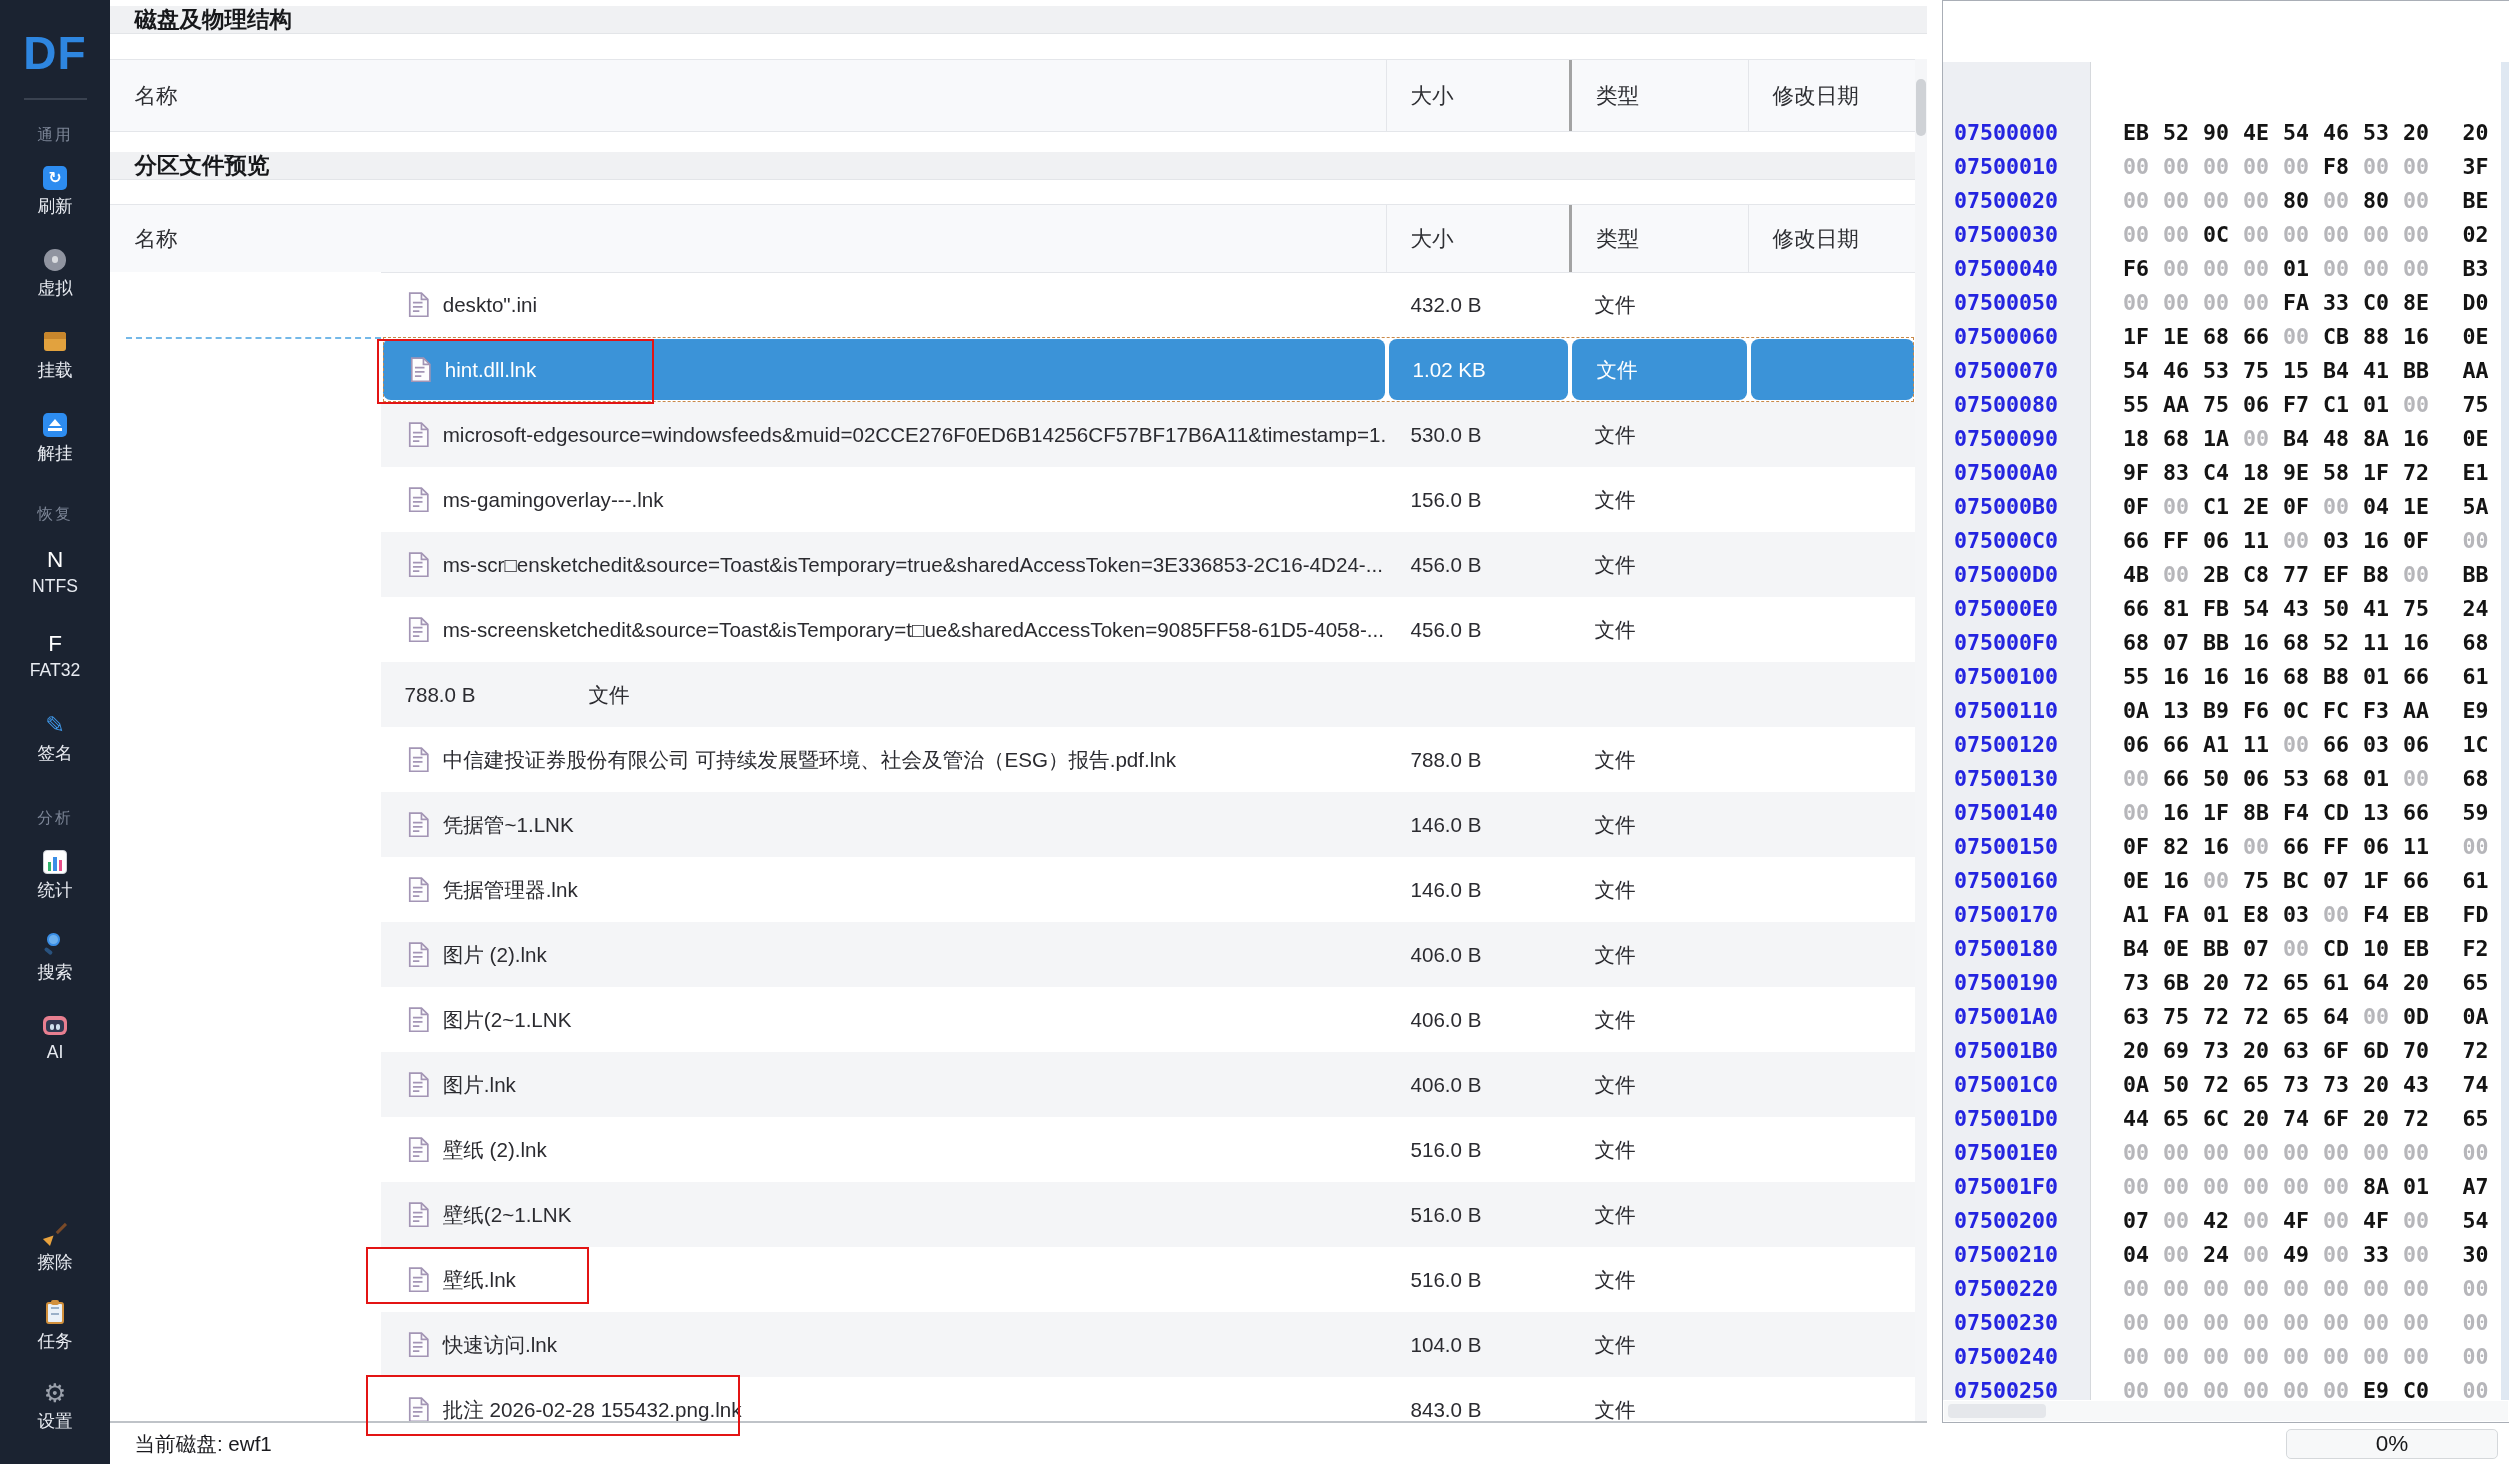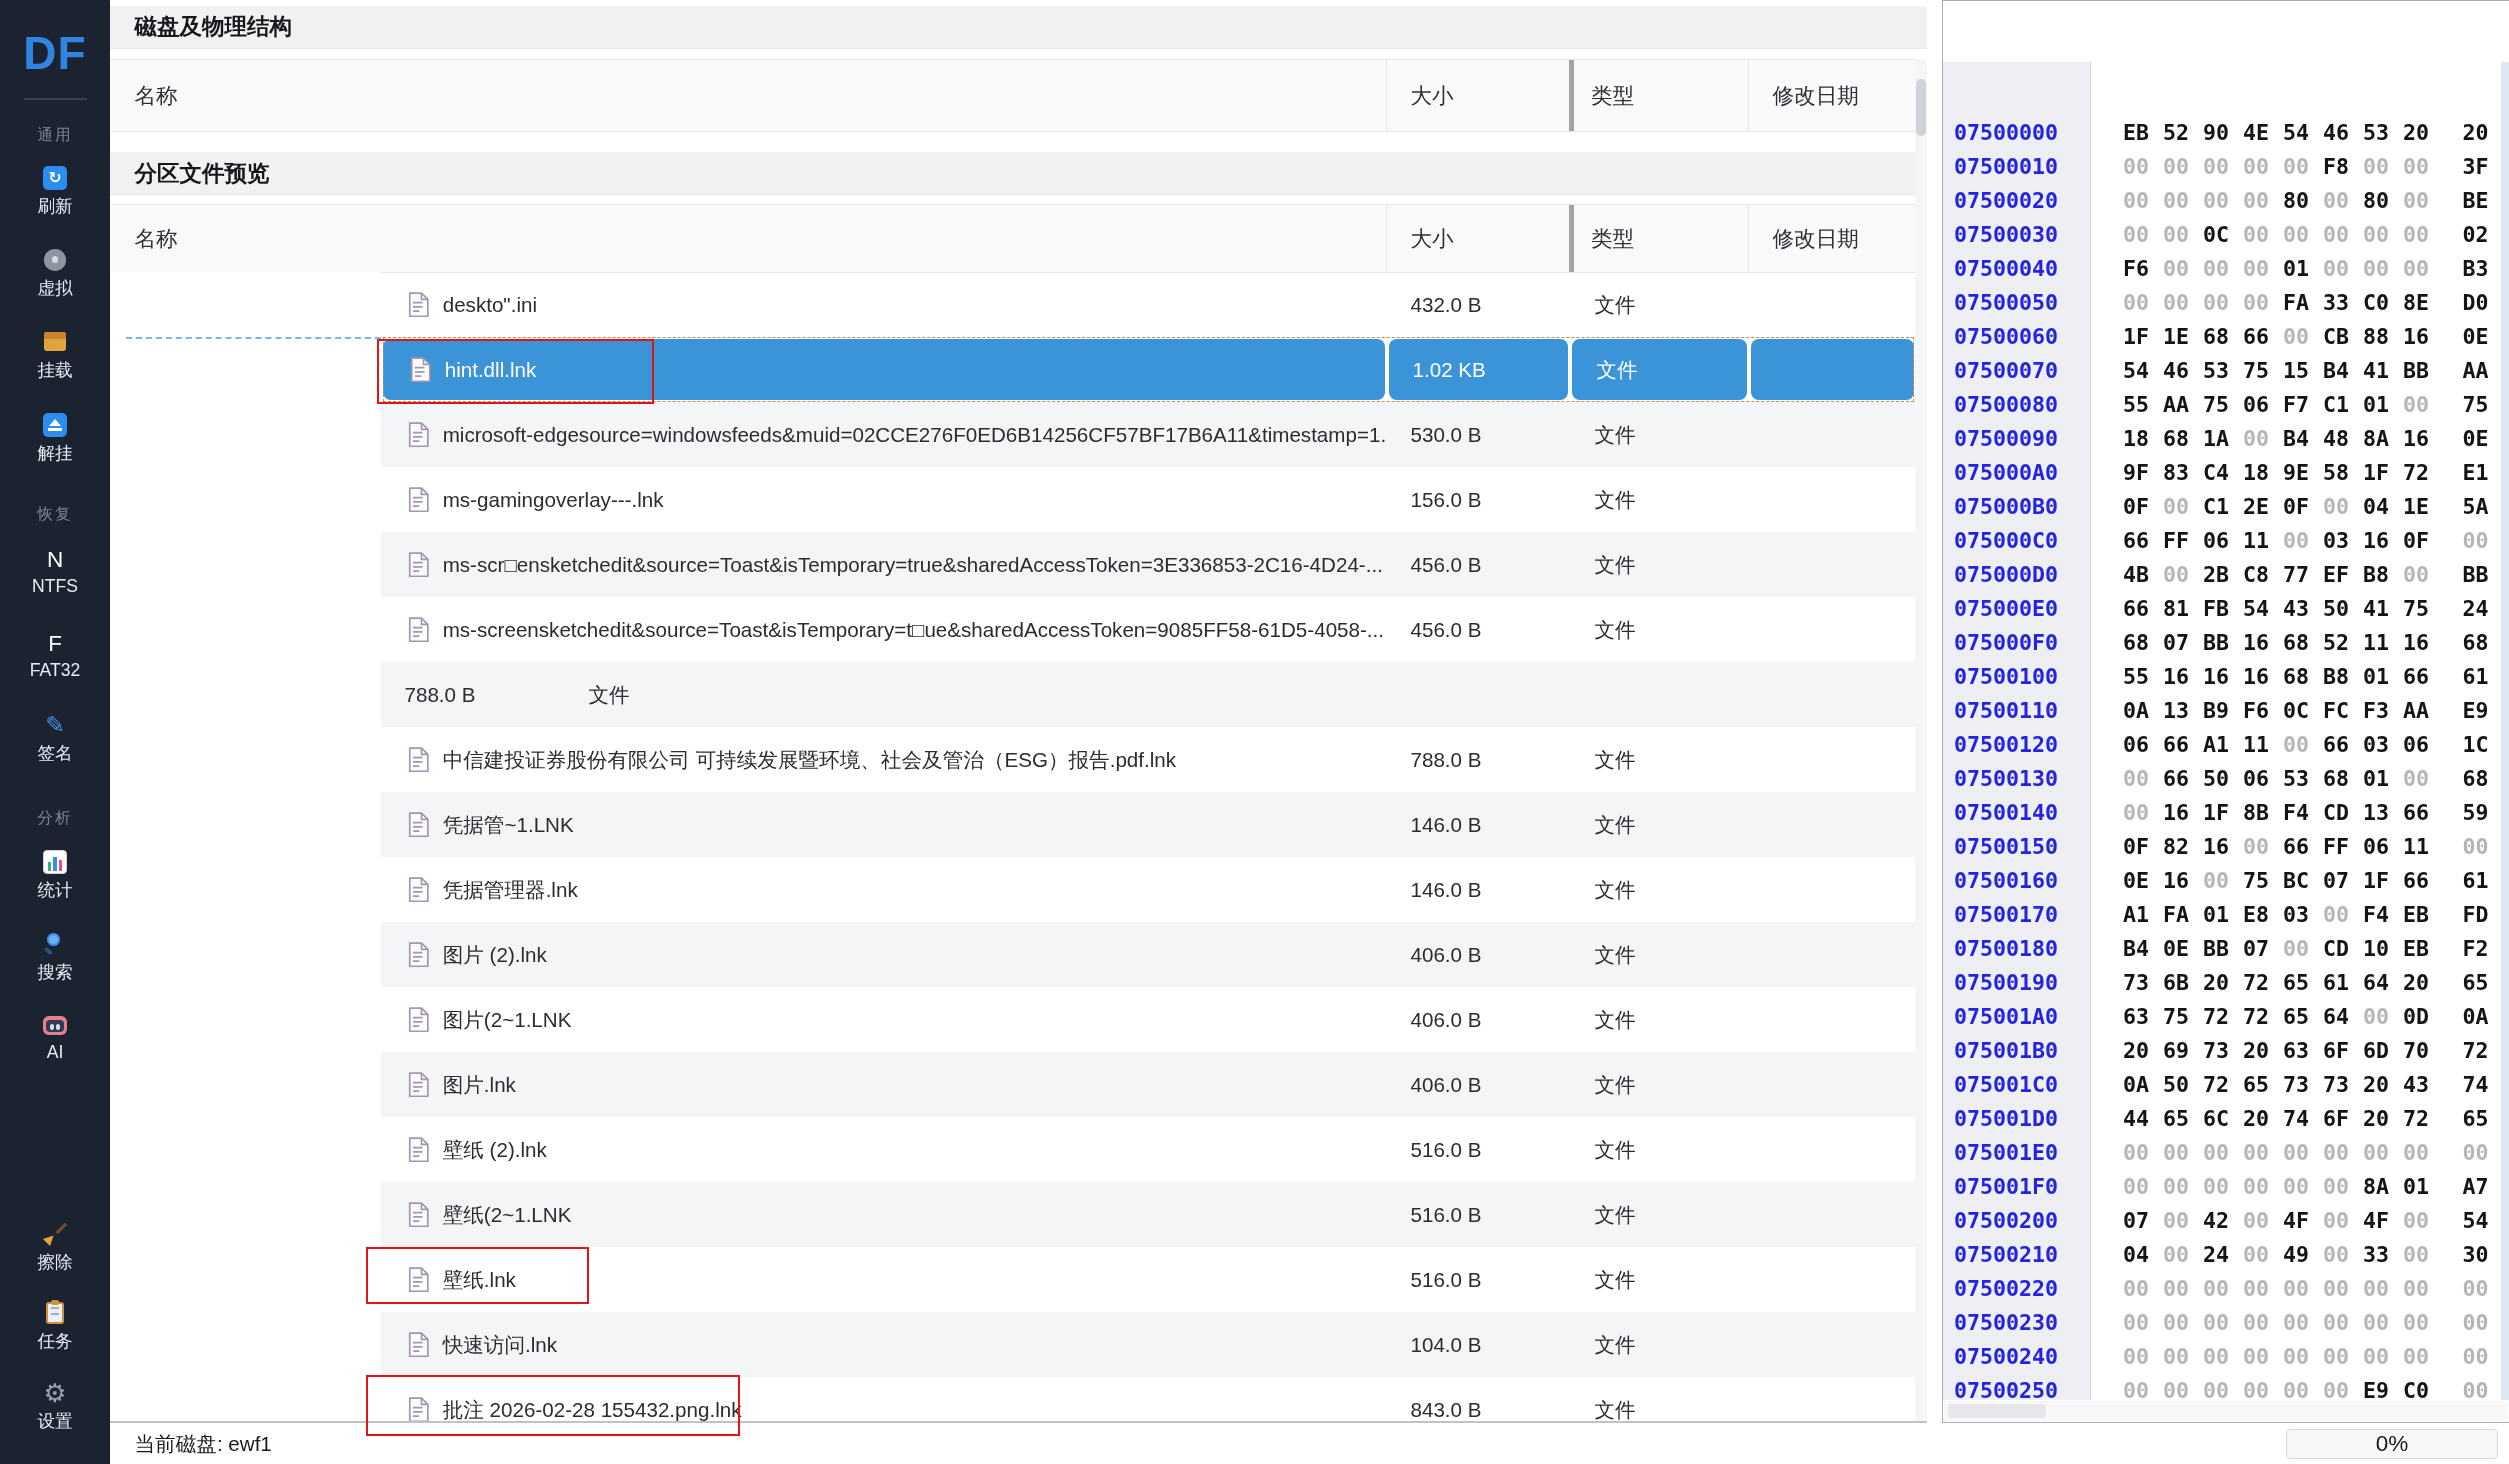--- a/index.html
+++ b/index.html
@@ -45,31 +45,31 @@
   .br-stick { position:absolute; top:0; right:3.9px; width:2.9px; height:12.7px; background:#7a4a28; transform:rotate(45deg); }
   .br-head { position:absolute; bottom:2px; left:2px; width:0; height:0; border-left:5.9px solid transparent; border-right:5.9px solid transparent; border-bottom:10.8px solid #e8a23e; transform:rotate(45deg); }
   .ic-clip { width:18.6px; height:22.5px; background:#eaf1f8; border:2px solid #d2903c; border-radius:2.9px; position:relative; }
   .clip-top { position:absolute; top:-3.9px; left:2.9px; width:8.8px; height:4.9px; background:#d2903c; border-radius:2px; }
   .clip-lines { position:absolute; left:2.9px; right:2.9px; top:3.9px; bottom:2.9px;
                 background:repeating-linear-gradient(#9ab0c8 0 2px, transparent 2px 5.9px); }
   .ic-gear { color:#9aa0ab; font-size:25.5px; }
 
   
   .mainpanel { position:absolute; left:110px; top:0; width:1817px; height:1464px; background:#fff; }
-  .tbar { position:absolute; left:0; width:100%; height:43px; background:#f0f1f3;
+  .tbar { position:absolute; left:0; width:100%; height:28px; background:#f0f1f3;
           border-bottom:1px solid #e3e5e8; display:flex; align-items:center; padding-left:24.5px;
           font-size:22.5px; font-weight:700; color:#17181b; }
   .tbar1 { top:5.9px; } .tbar2 { top:152px; }
   .thead { position:absolute; left:0; width:1817px; background:#f8f9fb;
            border-top:1px solid #e4e6ea; border-bottom:1px solid #e4e6ea; display:flex; }
   .thead1 { top:59px; height:73px; } .thead2 { top:204px; height:69px; }
   .th { display:flex; align-items:center; font-size:21.6px; font-weight:400; color:#2e2f33; }
   .th-name { width:1276px; padding-left:24.5px; }
   .th-size { width:183px; padding-left:23.5px; border-left:1px solid #e4e6ea; }
-  .th-type { width:179px; padding-left:17px; border-left:5px solid #a3a3a3; }
+  .th-type { width:179px; padding-left:24px; border-left:3px solid #a3a3a3; }
   .th-date { width:167px; padding-left:23.5px; border-left:1px solid #e4e6ea; }
 
   .gutter { position:absolute; left:0; top:272px; width:271px; height:1151px; background:#fff; }
   .tree-dash { position:absolute; top:65px; left:15.7px; right:0; border-top:2px dashed #74b8e8; }
 
   .rows { position:absolute; left:271px; top:272px; width:1535px; height:1151px; overflow:hidden; }
   .row { position:relative; height:65px; display:flex; font-size:20.6px; color:#2b2b30; }
   .row.alt { background:#f4f5f7; }
   .cell { display:flex; align-items:center; overflow:hidden; white-space:nowrap; }
   .cell-name { width:1006px; padding-left:27.4px; }

